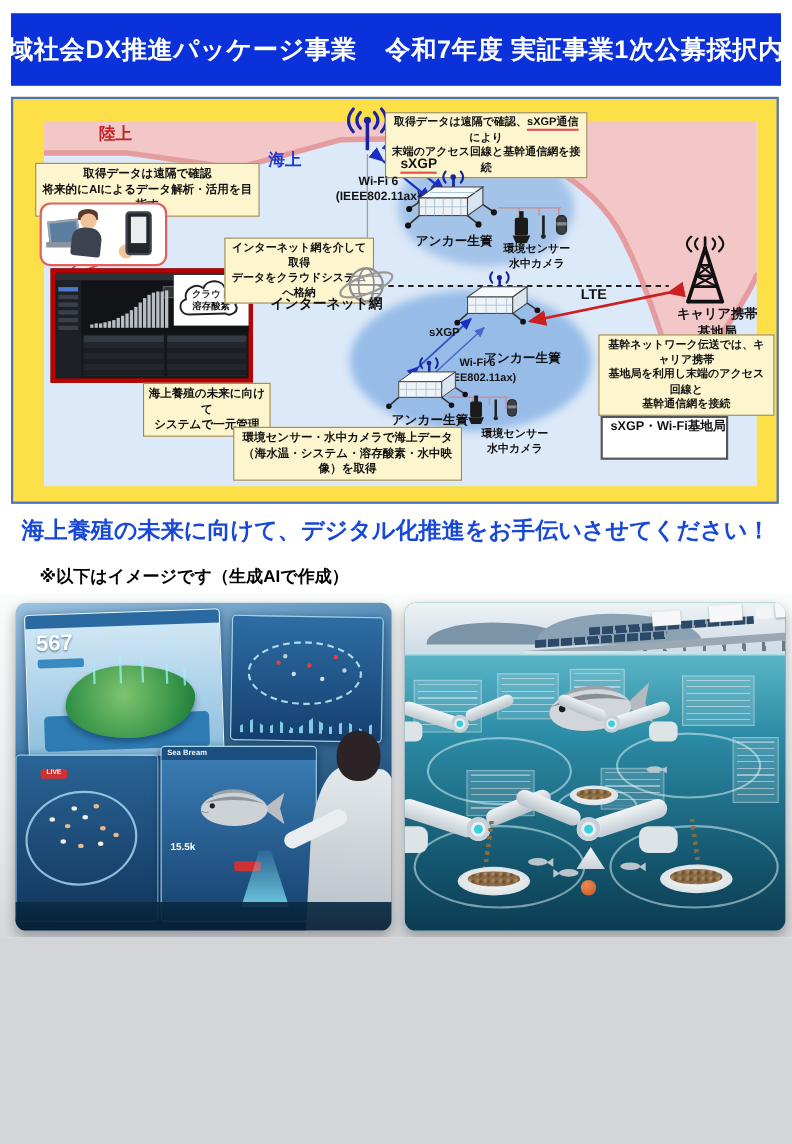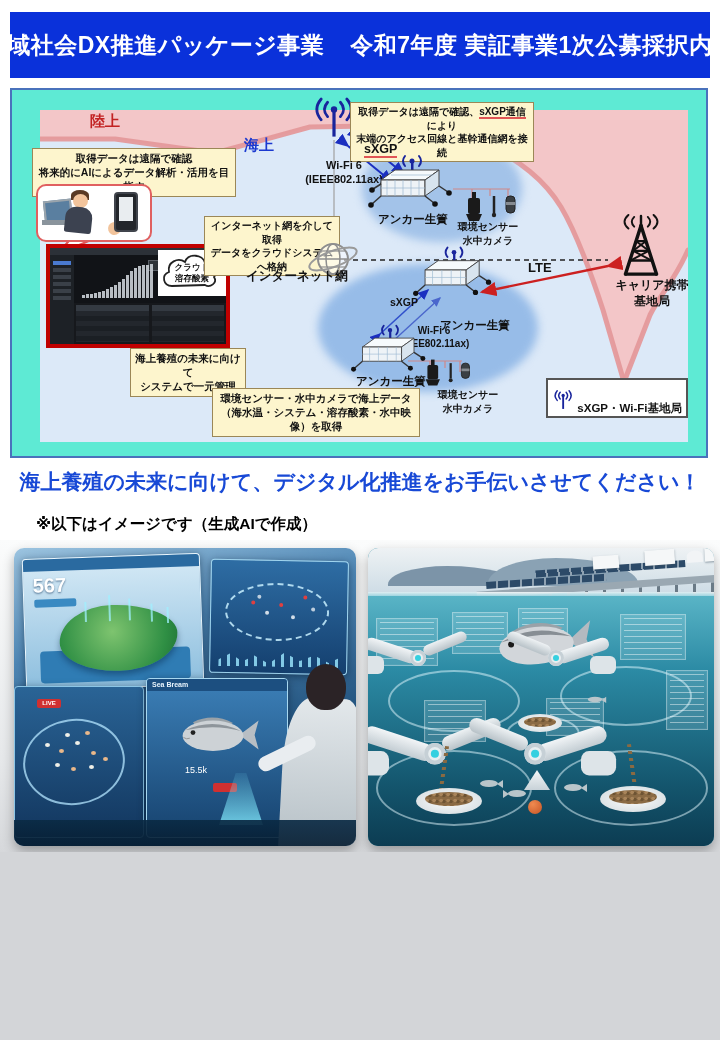--- a/index.html
+++ b/index.html
@@ -6,21 +6,21 @@
   .page{position:relative;width:720px;height:1040px;background:#ffffff;overflow:hidden;
         font-family:"Liberation Sans","DejaVu Sans",sans-serif;margin:0 auto;}
   .abs{position:absolute;}
 
   
   .header{left:10px;top:12px;width:700px;height:66px;background:#0a31da;
           display:flex;align-items:center;justify-content:center;gap:26px;}
   .header span{color:#fff;font-weight:bold;font-size:23px;letter-spacing:.5px;white-space:nowrap;}
 
   
-  .diagram{left:10px;top:88px;width:698px;height:370px;background:#5eead4;border:2px solid #4a72bc;box-sizing:border-box;}
+  .diagram{left:10px;top:88px;width:698px;height:370px;background:#fde047;border:2px solid #4a72bc;box-sizing:border-box;}
   .sea{left:28px;top:20px;width:648px;height:332px;background:#dce9f8;}
   .ellipse{border-radius:50%;filter:blur(4px);}
   .ell-top{left:350px;top:46px;width:160px;height:106px;background:#a3c3e9;}
   .ell-bottom{left:306px;top:174px;width:220px;height:128px;background:#97bce8;}
 
   .lbl{position:absolute;font-weight:bold;color:#111;white-space:nowrap;}
   .lbl-land{color:#c22222;font-size:15px;}
   .lbl-sea{color:#1b39d0;font-size:15px;}
   .lbl-center{text-align:center;white-space:normal;}
 
@@ -38,22 +38,22 @@
   .dash-chart{position:absolute;left:24px;top:7px;right:0;height:48px;background:#111317;}
   .bars{position:absolute;left:8px;bottom:5px;display:flex;align-items:flex-end;gap:1px;}
   .bars b{display:block;width:3px;background:#c7ccd2;opacity:.92;}
   .tip{position:absolute;right:46px;top:5px;width:30px;height:9px;background:#2e3338;border:1px solid #5a5f66;}
   .dash-tables{position:absolute;left:24px;top:55px;right:0;bottom:0;display:flex;gap:3px;padding:2px;}
   .dtable{flex:1;background:repeating-linear-gradient(180deg,#23272d 0 5px,#1b1f24 5px 10px);border-top:6px solid #343a42;}
 
   .cloudbox{left:146px;top:160px;width:68px;height:46px;background:#fff;}
   .cloudtext{position:absolute;left:0;top:12px;width:100%;text-align:center;font-size:8.5px;font-weight:bold;line-height:1.3;color:#111;}
 
-  .legendbox{left:534px;top:288px;width:142px;height:40px;background:#fff;border:2px solid #555;
-             display:flex;align-items:flex-end;gap:3px;padding:0 4px;box-sizing:border-box;}
+  .legendbox{left:534px;top:288px;width:116px;height:40px;background:#fff;border:2px solid #555;
+             display:flex;align-items:flex-start;gap:3px;padding:0 4px;box-sizing:border-box;}
 
   
   .headline{left:0;top:468px;width:720px;text-align:center;color:#1849d6;font-weight:bold;font-size:21px;}
   .note{left:36px;top:514px;color:#000;font-weight:bold;font-size:15.5px;}
   .img-bg{left:0;top:540px;width:720px;height:312px;background:linear-gradient(180deg,#fbfcfc,#e6e8ea 70%,#d6d8db);}
   .aimg{border-radius:10px;overflow:hidden;box-shadow:0 5px 12px rgba(0,0,0,.3);}
   .img-left{left:14px;top:548px;width:342px;height:298px;background:linear-gradient(165deg,#9cc4e0,#4e86b4 30%,#17456f 75%,#0d3156);}
   .img-right{left:368px;top:548px;width:346px;height:298px;background:#2b8aa4;}
 
   
@@ -73,21 +73,21 @@
   .s2 .mchart{position:absolute;left:8px;bottom:6px;right:8px;height:16px;
               background:repeating-linear-gradient(90deg,rgba(150,225,250,.85) 0 3px,transparent 3px 9px);
               clip-path:polygon(0 100%,0 60%,10% 20%,20% 70%,30% 30%,42% 80%,55% 10%,68% 60%,80% 25%,92% 70%,100% 40%,100% 100%);}
   .s3{left:0;top:138px;width:128px;height:150px;background:linear-gradient(#2a6496,#12365e);border:1px solid #8cc6e6;}
   .s3 .pen{position:absolute;left:8px;top:32px;width:98px;height:82px;border:2px solid rgba(180,230,255,.75);border-radius:50%;transform:rotate(-8deg);}
   .s3 .fishdots{position:absolute;left:30px;top:56px;width:5px;height:4px;border-radius:50%;background:#f0f0e8;
             box-shadow:14px 6px 0 #eab88a,30px -2px 0 #f0f0e8,46px 8px 0 #eab88a,10px 20px 0 #f0f0e8,26px 24px 0 #eab88a,44px 22px 0 #f0f0e8,58px 14px 0 #eab88a,20px -10px 0 #f0f0e8,40px -12px 0 #eab88a;}
   .badge{position:absolute;background:#d03030;color:#fff;font-size:6px;font-weight:bold;text-align:center;line-height:9px;width:24px;height:9px;border-radius:2px;}
   .s4{left:132px;top:130px;width:140px;height:158px;background:linear-gradient(#3c80b8,#16426e);border:1px solid #a8d8f0;}
   .s4 .hd{height:12px;background:#1c4f80;color:#e8f4fc;font-size:7px;font-weight:bold;line-height:12px;padding-left:5px;border-radius:3px 3px 0 0;}
-  .s4 .val{position:absolute;left:8px;top:86px;color:#fff;font-weight:normal;font-size:9px;margin-left:30px;}
+  .s4 .val{position:absolute;left:8px;top:86px;color:#fff;font-weight:bold;font-size:9px;}
   .cone{position:absolute;left:205px;top:225px;width:44px;height:52px;
         background:linear-gradient(rgba(120,230,255,.1),rgba(130,235,255,.8));
         clip-path:polygon(38% 0,62% 0,100% 100%,0 100%);}
   .coat{position:absolute;left:268px;top:150px;width:78px;height:150px;background:linear-gradient(#e3e8eb,#b6c0c6);
         border-radius:34% 22% 0 0/46% 30% 0 0;transform:rotate(3deg);}
   .head{position:absolute;left:292px;top:116px;width:40px;height:46px;background:#2b2326;border-radius:50% 50% 46% 46%;}
   .arm{position:absolute;left:242px;top:198px;width:62px;height:15px;background:#e9edf0;border-radius:8px;transform:rotate(-26deg);}
   .desk{position:absolute;left:0;bottom:0;width:100%;height:26px;background:linear-gradient(#0a2a44,#071e33);opacity:.92;}
 
   
@@ -430,20 +430,25 @@
         <line x1="19" y1="38" x2="38" y2="48" stroke-width="2"></line>
           <line x1="35" y1="38" x2="16" y2="48" stroke-width="2"></line>
         <line x1="11" y1="62" x2="43" y2="62" stroke-width="3.5"></line>
       </g>
     </svg>
     <div class="lbl lbl-center" style="left:596px;top:188px;width:88px;font-size:12px;line-height:1.3;">
       <span>キャリア携帯</span><br>
       <span>基地局</span>
     </div>
 
+    <div class="callout" style="left:532px;top:214px;width:160px;font-size:10px;">
+      <span>基幹ネットワーク伝送では、キャリア携帯</span><br>
+      <span>基地局を利用し末端のアクセス回線と</span><br>
+      <span>基幹通信網を接続</span>
+    </div>
 
     <div class="abs legendbox">
       <svg width="30" height="32" viewBox="0 0 60 52">
         <g stroke="#18249c" fill="none" stroke-width="4" stroke-linecap="round">
           <path d="M22,5 Q14,14 22,23"></path>
             <path d="M14,1 Q3,14 14,27"></path>
           <path d="M38,5 Q46,14 38,23"></path>
             <path d="M46,1 Q57,14 46,27"></path>
         </g>
         <circle cx="30" cy="14" r="4.5" fill="#18249c"></circle>

